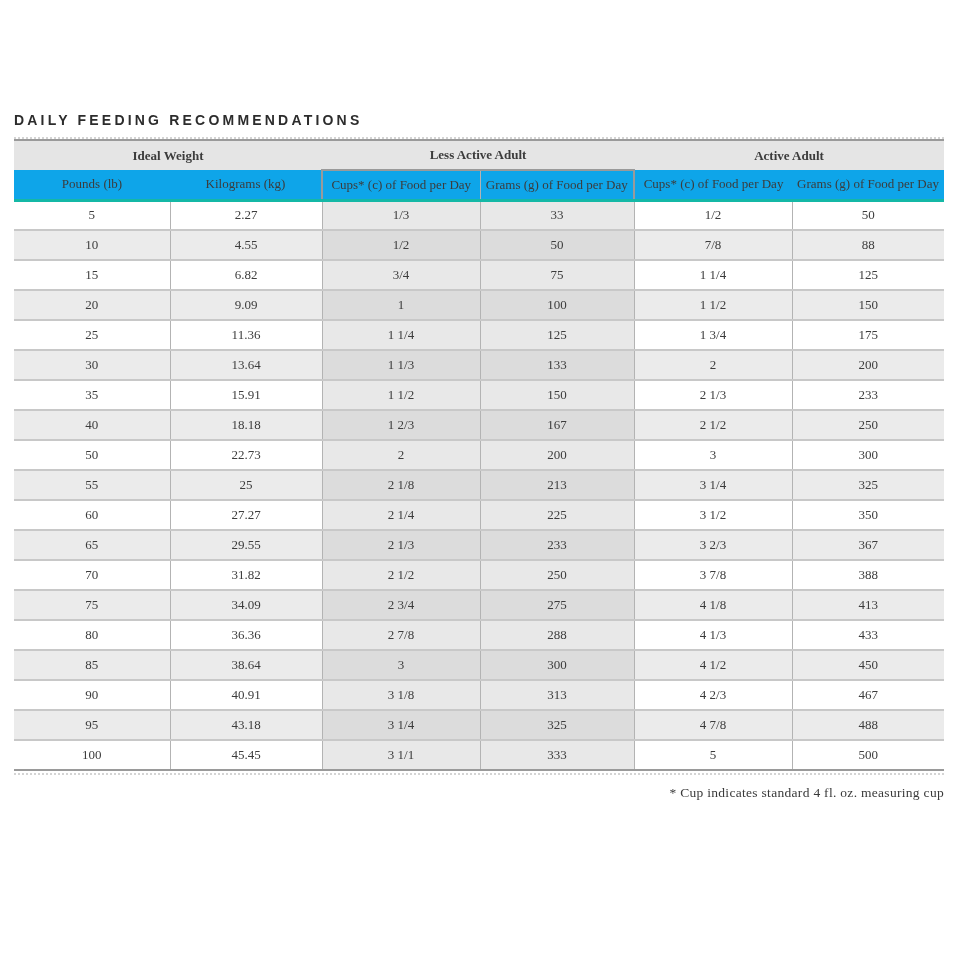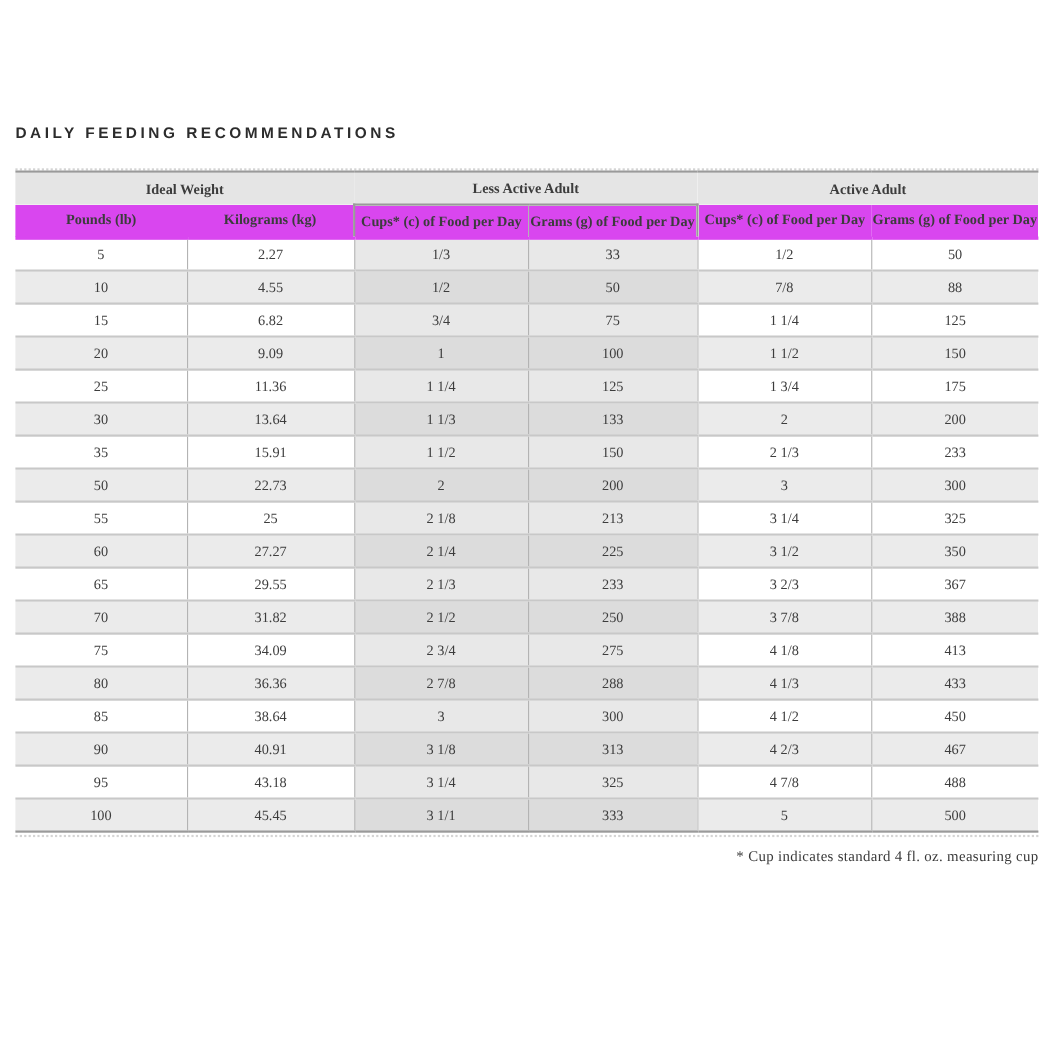--- a/index.html
+++ b/index.html
@@ -23,21 +23,21 @@
     font-family: "Liberation Serif", serif;
     color: var(--ink);
   }
   .content { padding: 112px 14px 0 14px; }
   .page-title {
     font-family: "Liberation Sans", sans-serif;
     font-size: 14px;
     font-weight: 700;
     letter-spacing: 3.2px;
     color: var(--title-ink);
-    margin-bottom: 25px;
+    margin-bottom: 9px;
     white-space: nowrap;
   }
   .rule-dotted {
     width: 930px;
     border-top: 2px dotted #d4d4d4;
     height: 2px;
   }
   table.feeding-table {
     width: 930px;
     border-collapse: collapse;
@@ -52,23 +52,23 @@
     white-space: nowrap;
   }
   tr.group-row th {
     height: 30px;
     font-weight: 700;
     border-top: 2px solid var(--rule);
     background: #e5e5e5;
   }
   tr.sub-row th {
     height: 30px;
-    font-weight: 700;
-    background: #d946ef;
-    border-bottom: 3px solid #d946ef;
+    font-weight: 400;
+    background: #0ea5e9;
+    border-bottom: 3px solid #14b8a6;
   }
   tr.sub-row th.laa-cups {
     border-left: 2px solid var(--rule);
     border-top: 2px solid var(--rule);
   }
   tr.sub-row th.laa-grams {
     border-top: 2px solid var(--rule);
     border-right: 2px solid var(--rule);
     border-left: 1px solid var(--vline);
   }
@@ -173,20 +173,28 @@
           </tr>
           <tr>
             <td>35</td>
             <td>15.91</td>
             <td class="laa">1 1/2</td>
             <td class="laa">150</td>
             <td>2 1/3</td>
             <td>233</td>
           </tr>
           <tr>
+            <td>40</td>
+            <td>18.18</td>
+            <td class="laa">1 2/3</td>
+            <td class="laa">167</td>
+            <td>2 1/2</td>
+            <td>250</td>
+          </tr>
+          <tr>
             <td>50</td>
             <td>22.73</td>
             <td class="laa">2</td>
             <td class="laa">200</td>
             <td>3</td>
             <td>300</td>
           </tr>
           <tr>
             <td>55</td>
             <td>25</td>

